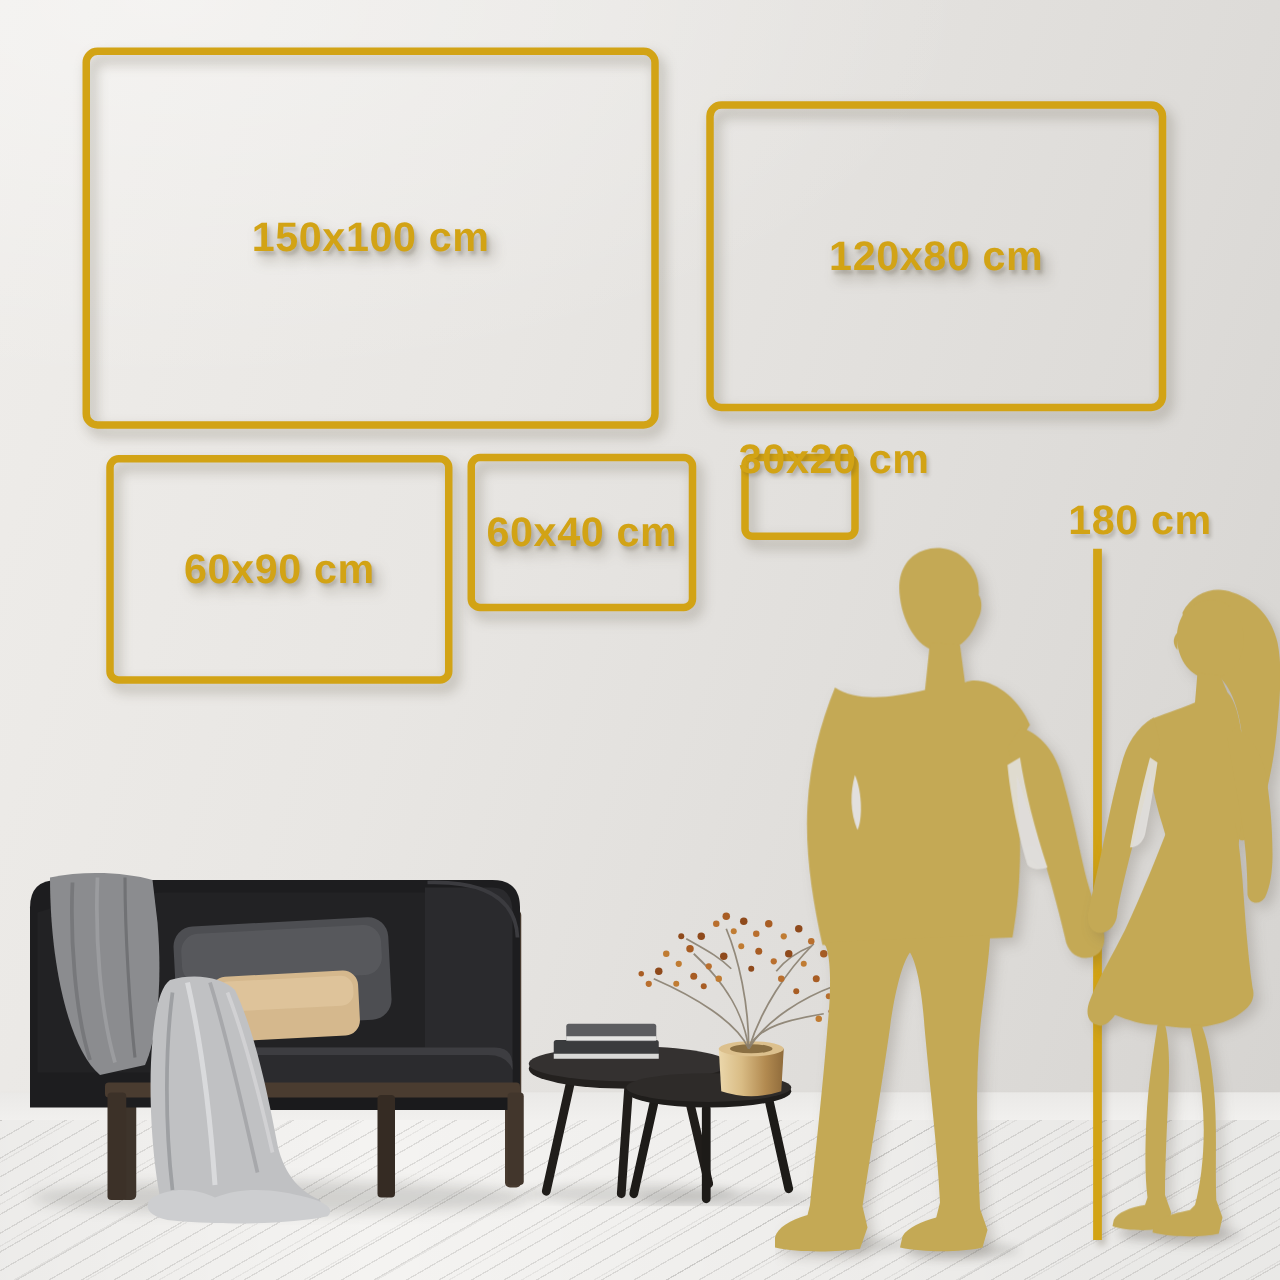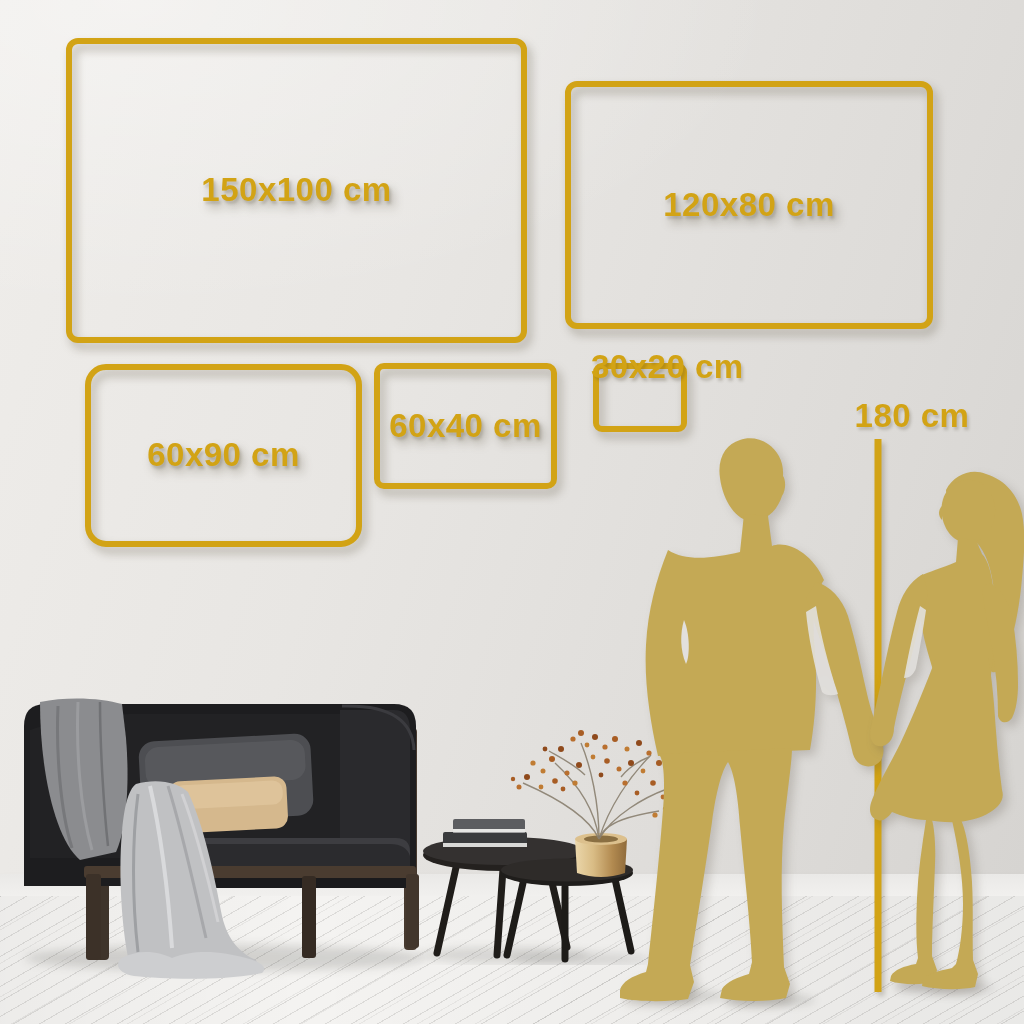--- a/index.html
+++ b/index.html
@@ -38,21 +38,21 @@
     filter:drop-shadow(4px 6px 5px rgba(70,60,35,0.33));
   }
   .gold-label{
     color:var(--accent_gold,#D2A315);
     font-weight:bold;font-size:33px;line-height:1.05;white-space:nowrap;
     text-shadow:2px 3px 3px rgba(70,60,35,0.22);
     letter-spacing:0.5px;
   }
   .frame-150{left:66px;top:38px;width:449px;height:293px;}
   .frame-120{left:565px;top:33px;width:356px;height:236px;margin-top:48px;}
-  .frame-90 {left:85px;top:364px;width:265px;height:171px;border-radius:21px;}
+  .frame-90 {left:85px;top:364px;width:265px;height:171px;border-radius:10px;}
   .frame-60 {left:374px;top:363px;width:171px;height:114px;border-radius:10px;}
   .frame-30 {left:593px;top:363px;width:82px;height:57px;border-radius:9px;border-width:6px;}
   .label-30 {position:absolute;left:591px;top:322px;margin-top:28px;}
   .label-180{position:absolute;left:912px;top:399px;transform:translateX(-50%);}
   .height-line{
     position:absolute;left:878px;top:439px;width:7px;height:553px;
     background:var(--accent_gold,#D2A315);
     transform:translateX(-50%);
     box-shadow:3px 4px 5px rgba(70,60,35,0.25);
   }

